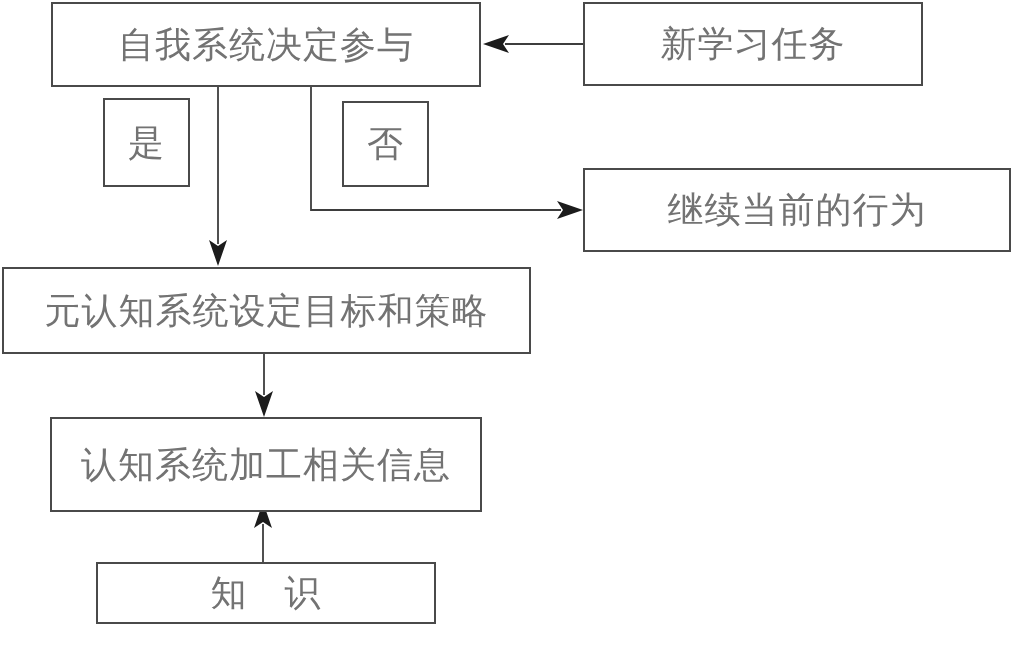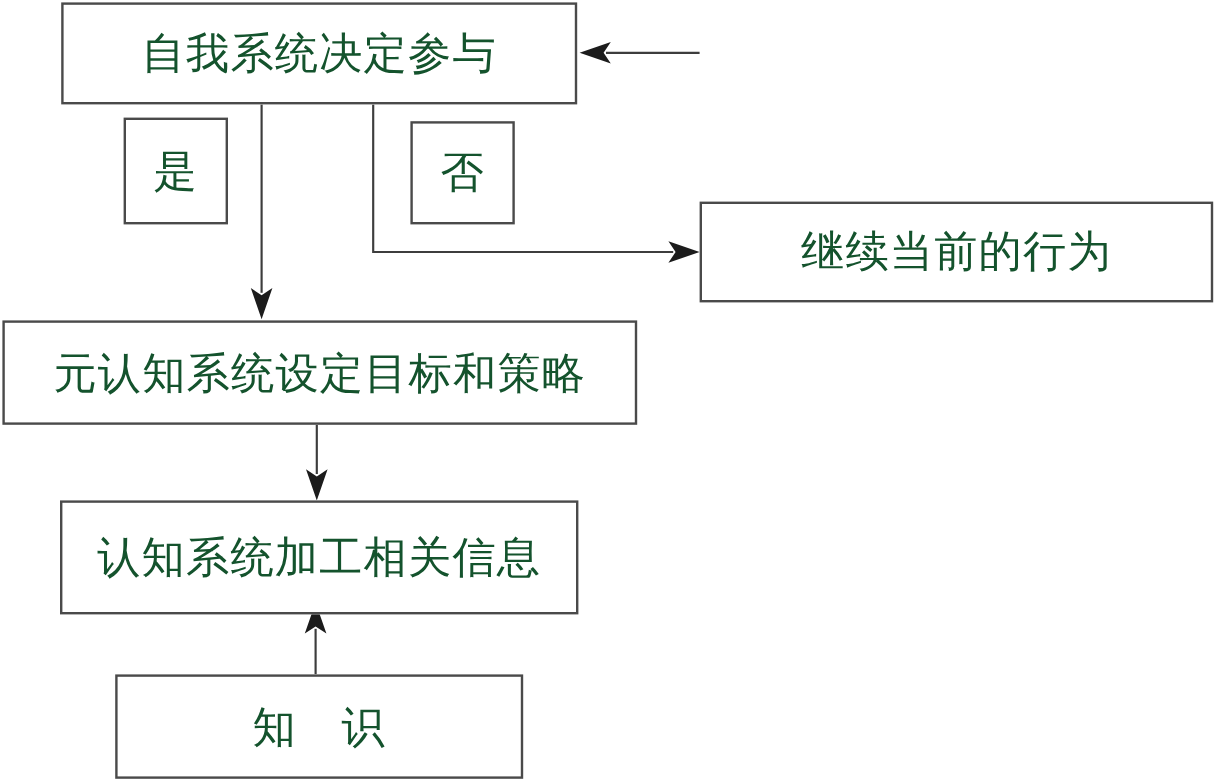--- a/index.html
+++ b/index.html
@@ -24,34 +24,34 @@
     pointer-events: none;
   }
   .node {
     position: absolute;
     box-sizing: border-box;
     border: 2px solid #4a4a4a;
     background: #ffffff;
     display: flex;
     align-items: center;
     justify-content: center;
-    color: #14532d;
+    color: #737373;
     font-size: 36px;
     letter-spacing: 1px;
     white-space: nowrap;
     line-height: 1;
   }
   .node-self       { left: 51px;  top: 2px;   width: 430px; height: 85px; }
   .node-newtask    { left: 583px; top: 2px;   width: 340px; height: 84px; }
   .node-yes        { left: 103px; top: 98px;  width: 87px;  height: 89px; }
   .node-no         { left: 342px; top: 101px; width: 87px;  height: 86px; }
   .node-continue   { left: 583px; top: 168px; width: 428px; height: 84px; }
   .node-metacog    { left: 2px;   top: 267px; width: 529px; height: 87px; }
   .node-cognitive  { left: 50px;  top: 417px; width: 432px; height: 95px; }
-  .node-knowledge  { left: 96px;  top: 562px; width: 340px; height: 87px; }
+  .node-knowledge  { left: 96px;  top: 562px; width: 340px; height: 62px; }
   .edge-line {
     stroke: #3d3d3d;
     stroke-width: 1.8;
     fill: none;
   }
   .edge-head {
     fill: #1c1c1c;
     stroke: none;
   }
 </style>
@@ -75,20 +75,23 @@
     <polygon class="edge-head" points="264,417 255,391 264,397 273,391"></polygon>
 
     <line class="edge-line" x1="263" y1="562" x2="263" y2="524"></line>
     <polygon class="edge-head" points="263,502 254,528 263,522 272,528"></polygon>
   </svg>
 
   <div class="node node-self">
     <span>自我系统决定参与</span>
   </div>
 
+  <div class="node node-newtask">
+    <span>新学习任务</span>
+  </div>
 
   <div class="node node-yes">
     <span>是</span>
   </div>
 
   <div class="node node-no">
     <span>否</span>
   </div>
 
   <div class="node node-metacog">

